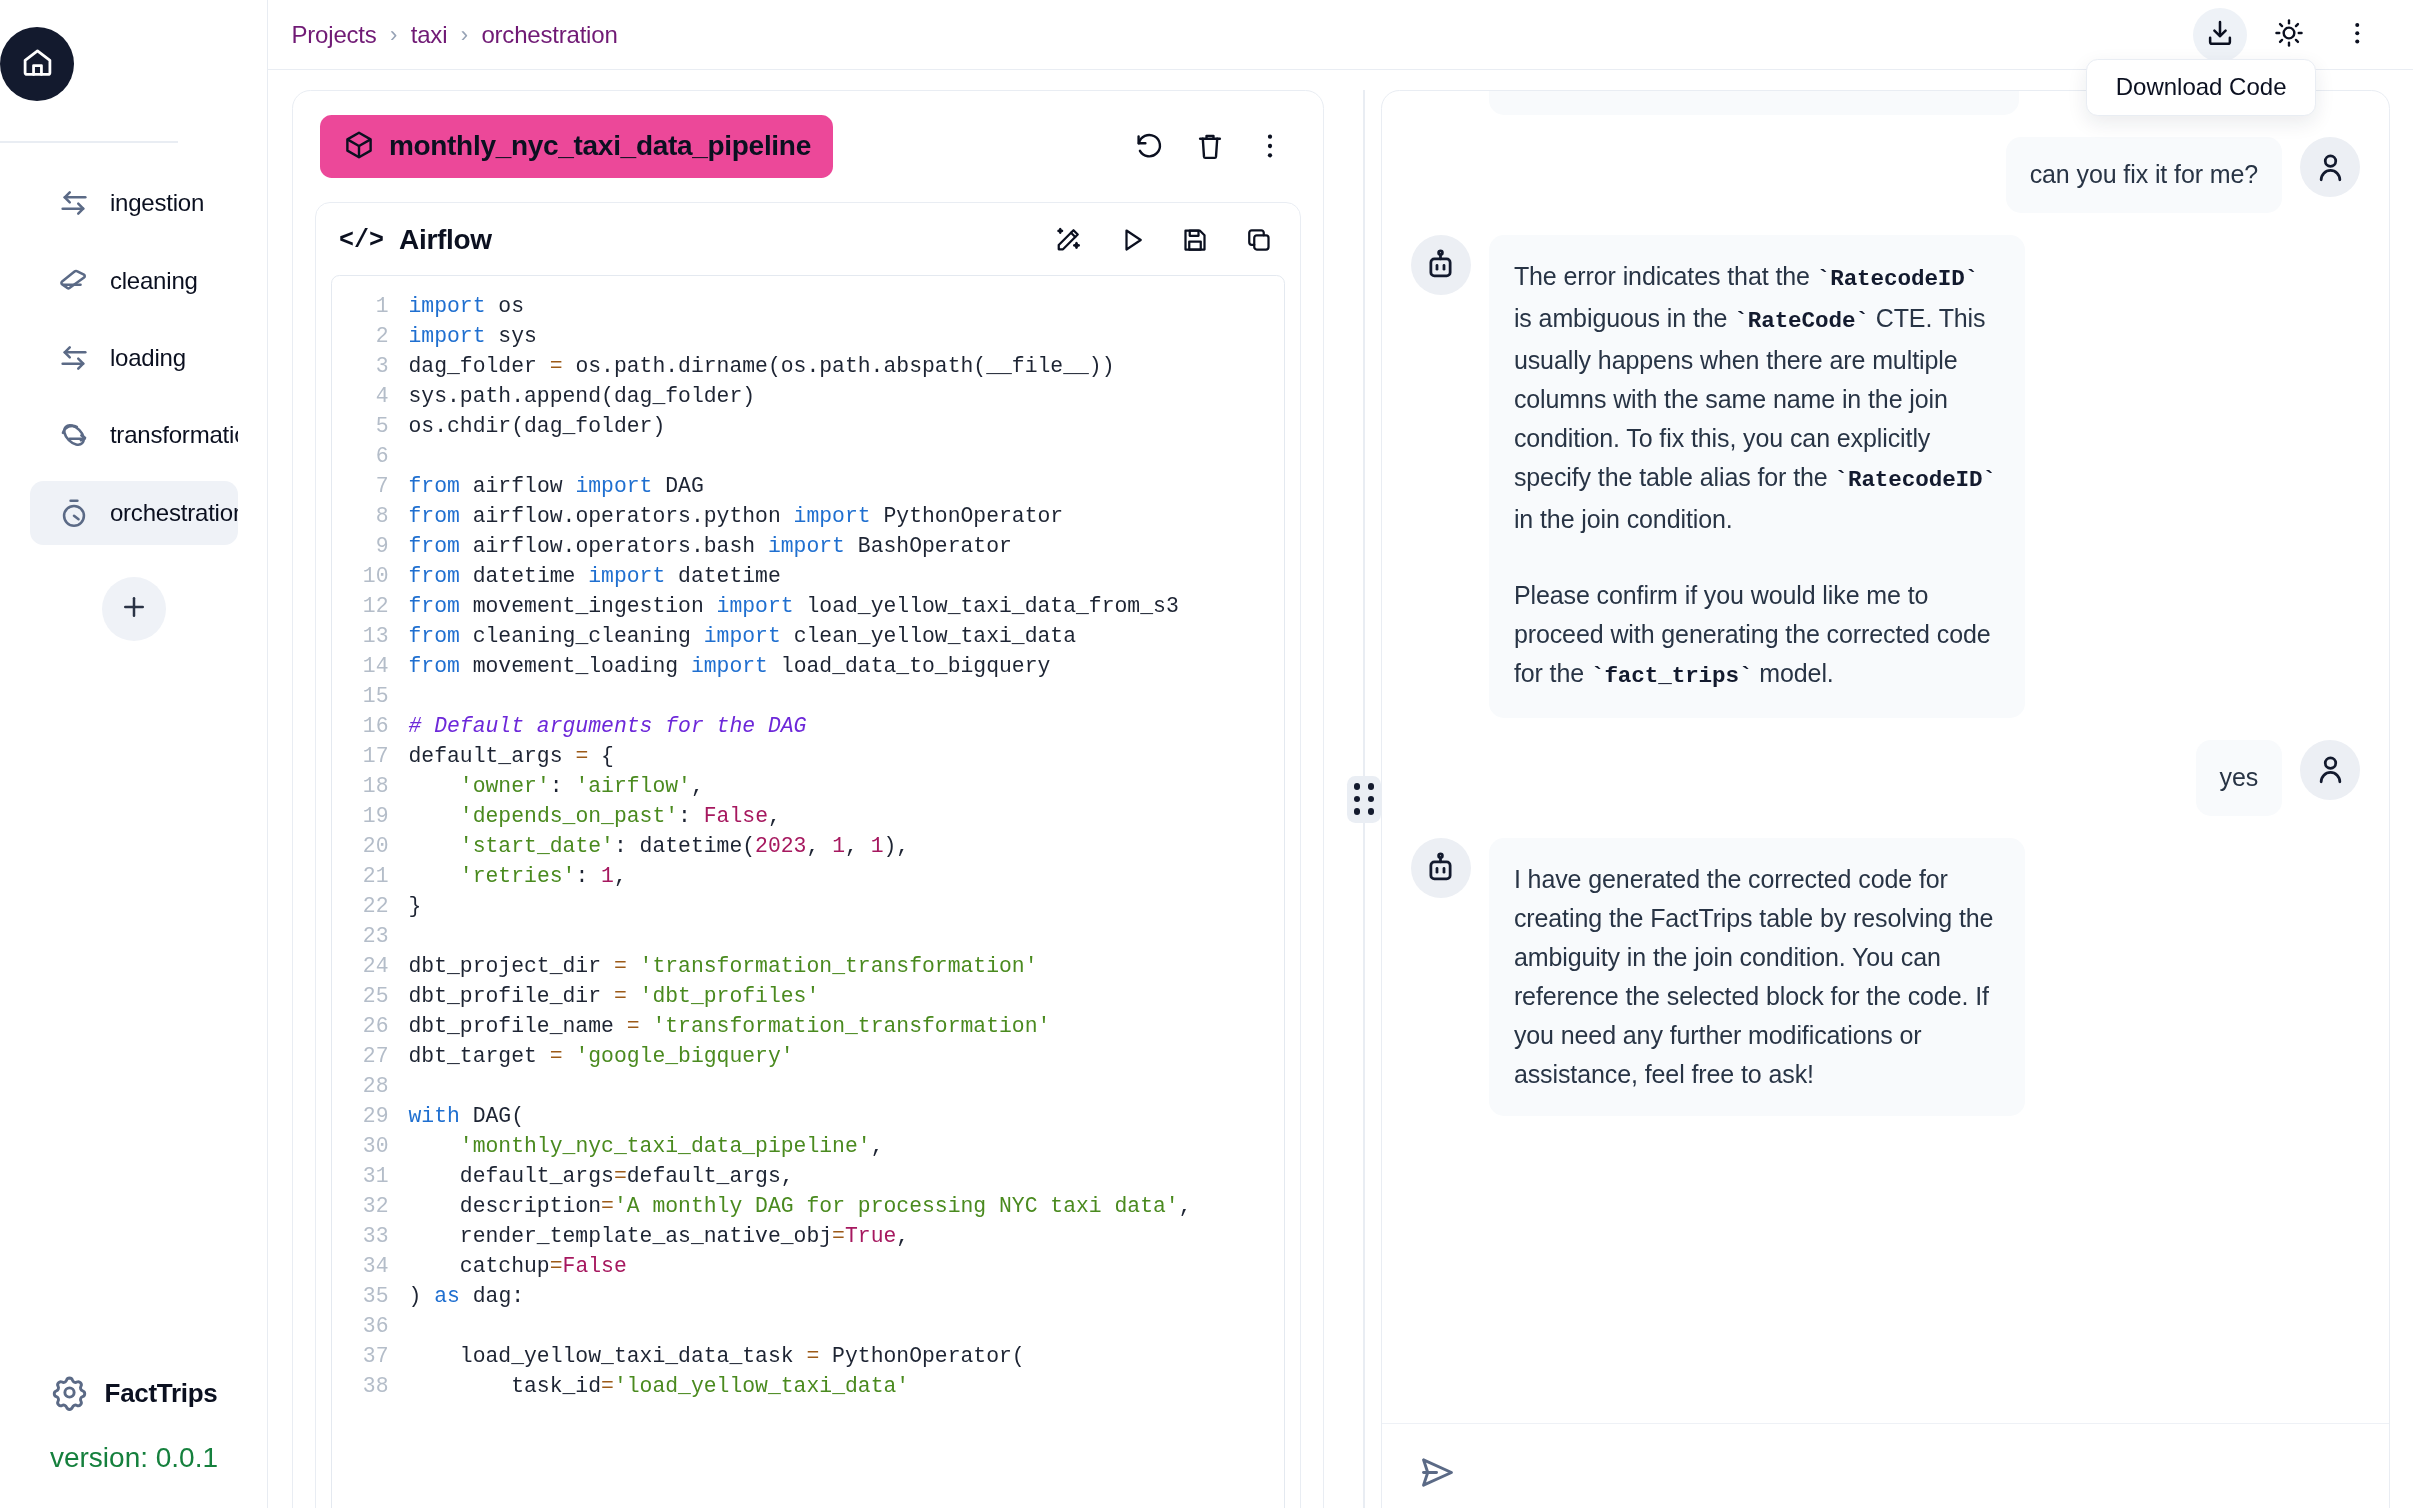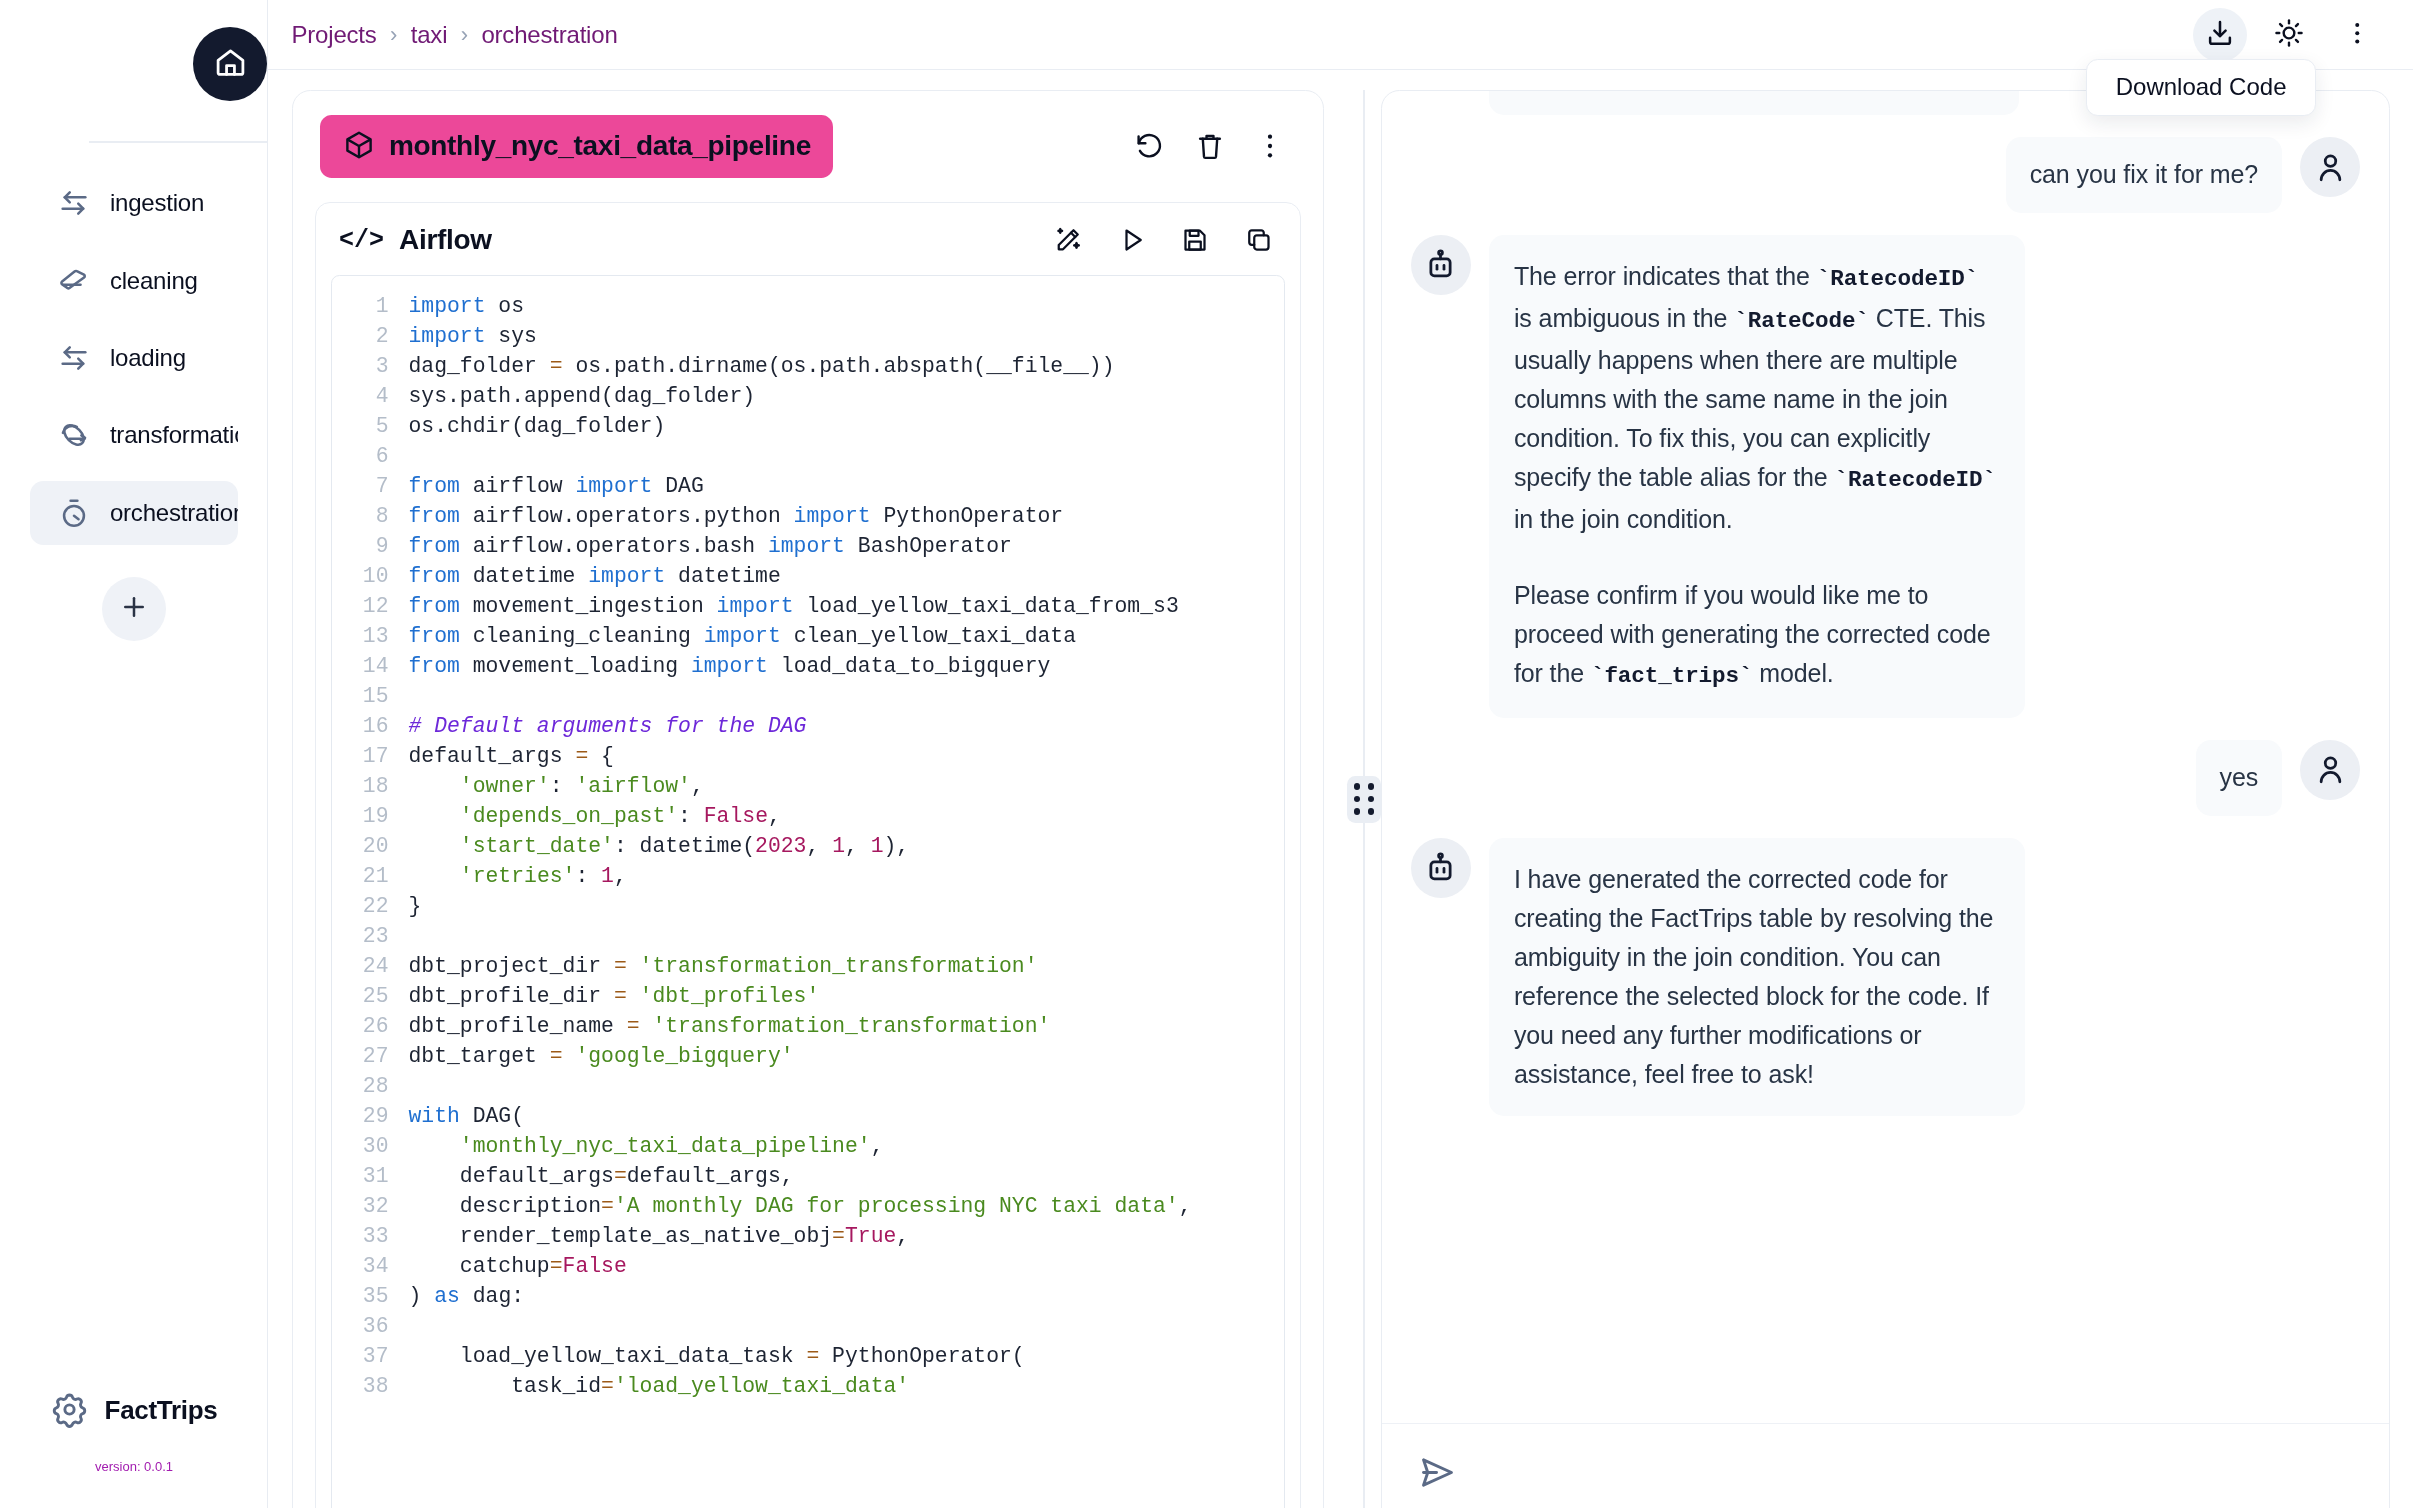--- a/index.html
+++ b/index.html
@@ -9,21 +9,21 @@
     font-family: "Liberation Sans", sans-serif;
     overflow: hidden;
   }
   .app { display: flex; width: 2413px; height: 1508px; }
 
   
   .sidebar {
     width: 268px; height: 1508px;
     background: #ffffff;
     border-right: 1.7px solid #e8ecf2;
-    display: flex; flex-direction: column; align-items: flex-end;
+    display: flex; flex-direction: column; align-items: flex-start;
     flex: 0 0 268px;
     position: relative;
   }
   .home-btn {
     margin-top: 27px;
     width: 74px; height: 74px; border-radius: 50%;
     background: #131a2e;
     display: flex; align-items: center; justify-content: center;
     cursor: pointer;
   }
@@ -59,21 +59,21 @@
     position: absolute; bottom: 0; left: 0; width: 268px;
     display: flex; flex-direction: column; align-items: center;
     padding-bottom: 34px;
   }
   .settings-row {
     display: flex; align-items: center; gap: 17px; cursor: pointer;
     margin-bottom: 28.5px;
   }
   .settings-row svg { width: 37px; height: 37px; }
   .settings-label { font-size: 26px; font-weight: 700; color: #0b1020; letter-spacing: -0.3px; }
-  .version { font-size: 13px; color: #a21caf; }
+  .version { font-size: 28px; color: #15803d; }
 
   
   .main { flex: 1; display: flex; flex-direction: column; min-width: 0; position: relative; }
 
   .topbar {
     height: 70px; flex: 0 0 70px;
     border-bottom: 1.7px solid #e9edf3;
     display: flex; align-items: center;
     padding: 0 28.5px 0 23.5px;
     background: #fff;

